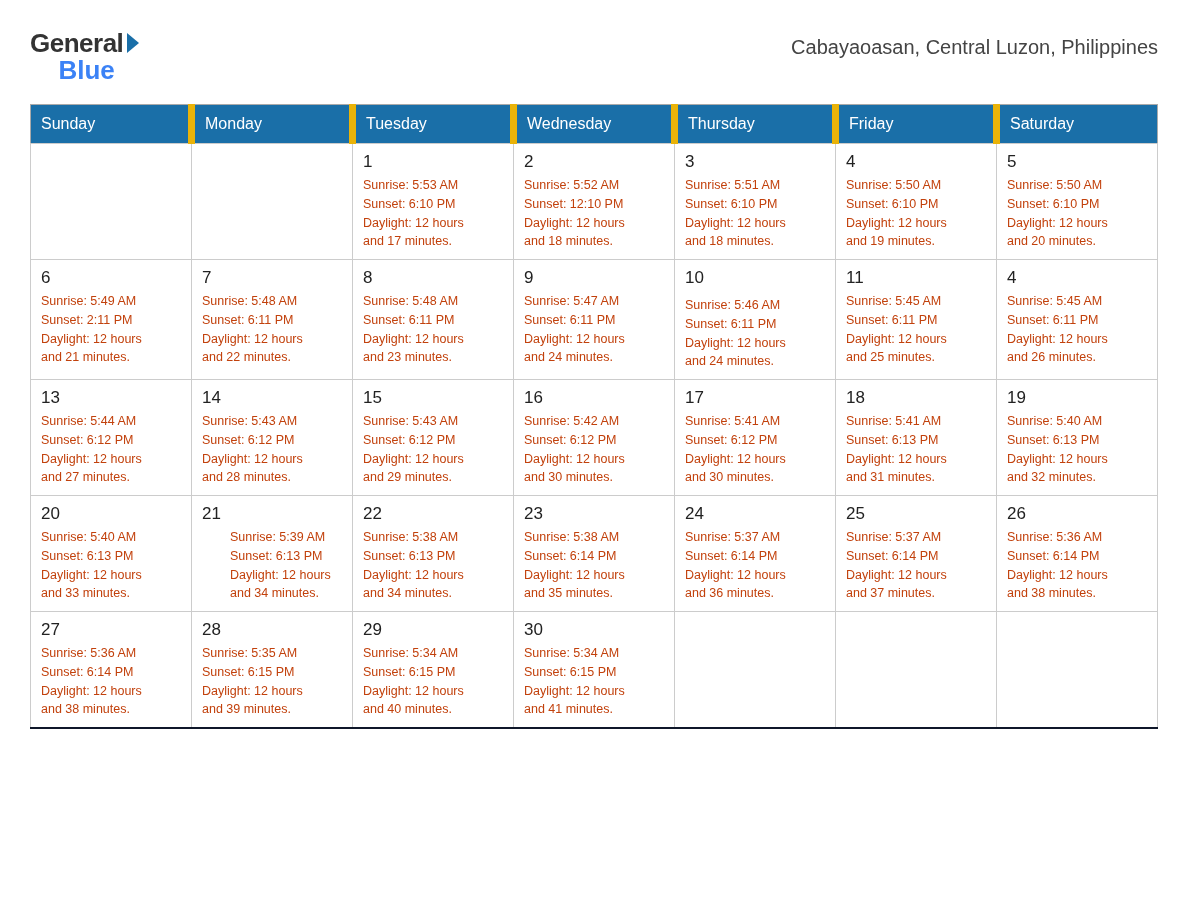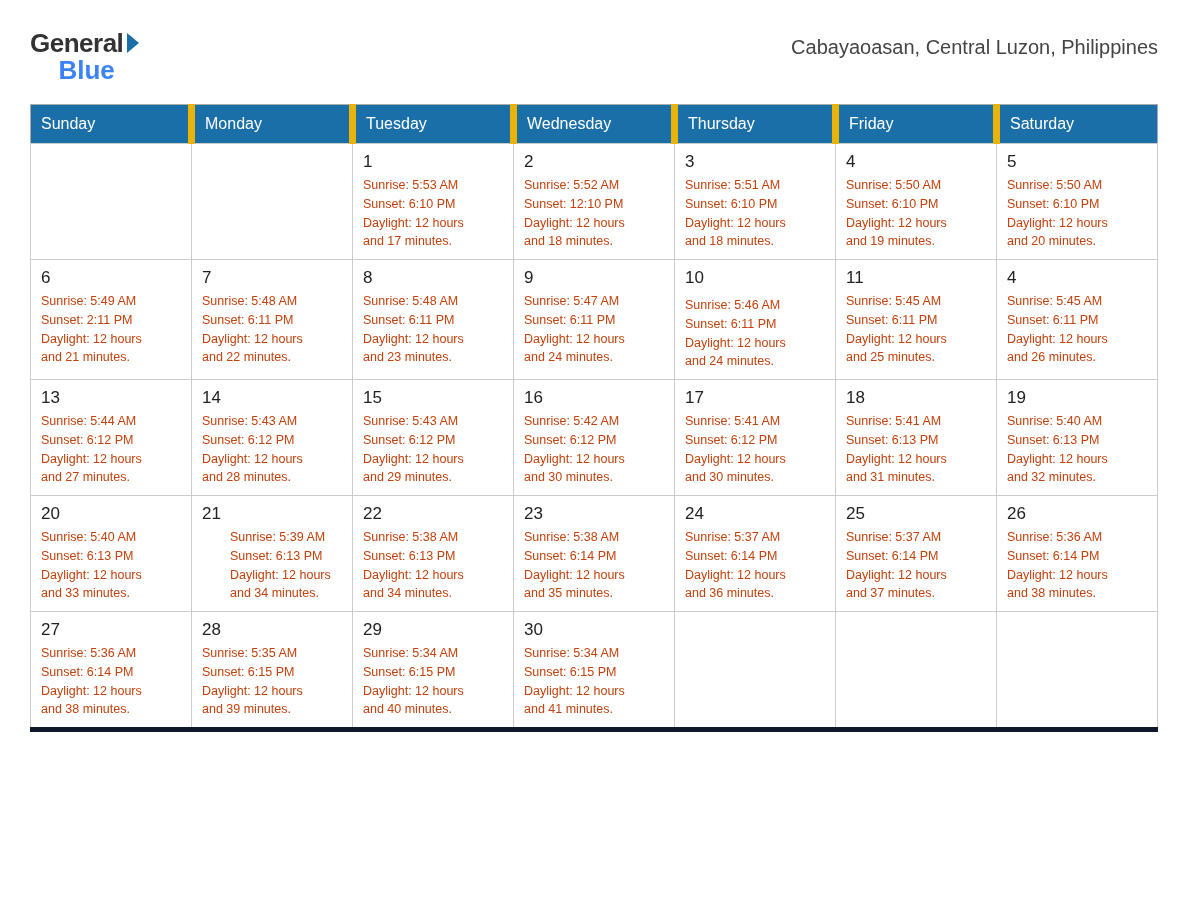--- a/index.html
+++ b/index.html
@@ -93,21 +93,21 @@
     }
     .day-info {
       font-size: 12.5px;
       color: #c2410c;
       line-height: 1.5;
     }
     .calendar tbody tr td {
       background: #fff;
     }
     .calendar tbody tr:last-child td {
-      border-bottom: 5px solid #0f172a;
+      border-bottom: 2px solid #0f172a;
     }
     .empty-cell {
       background: #fff;
     }
   </style>
 </head>
 <body>
 
 <div class="header">
   <div class="logo">

